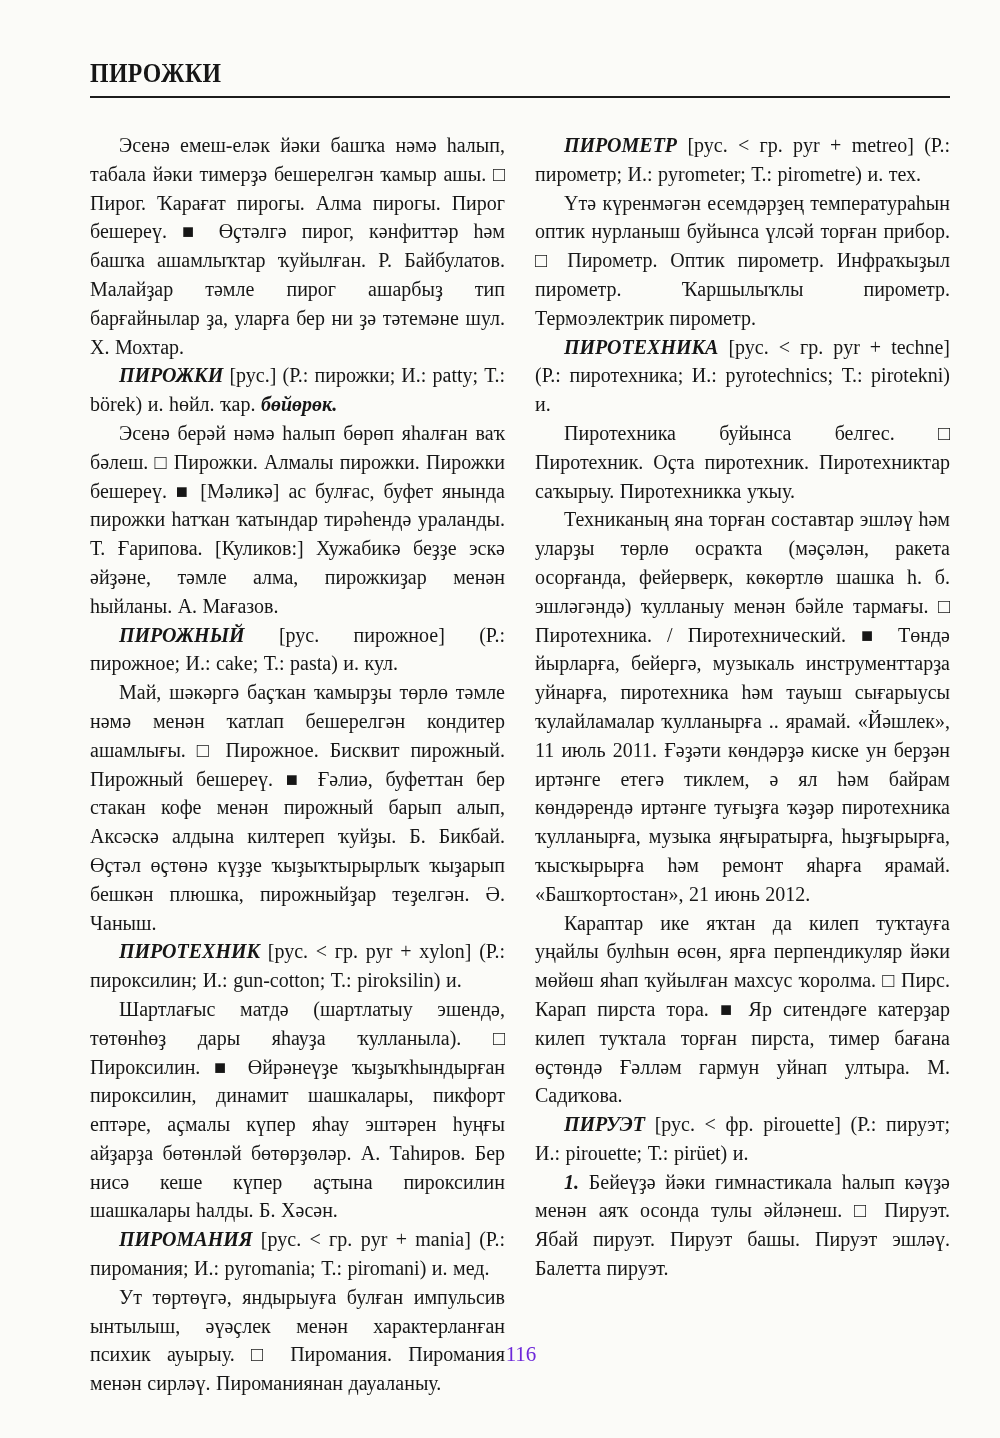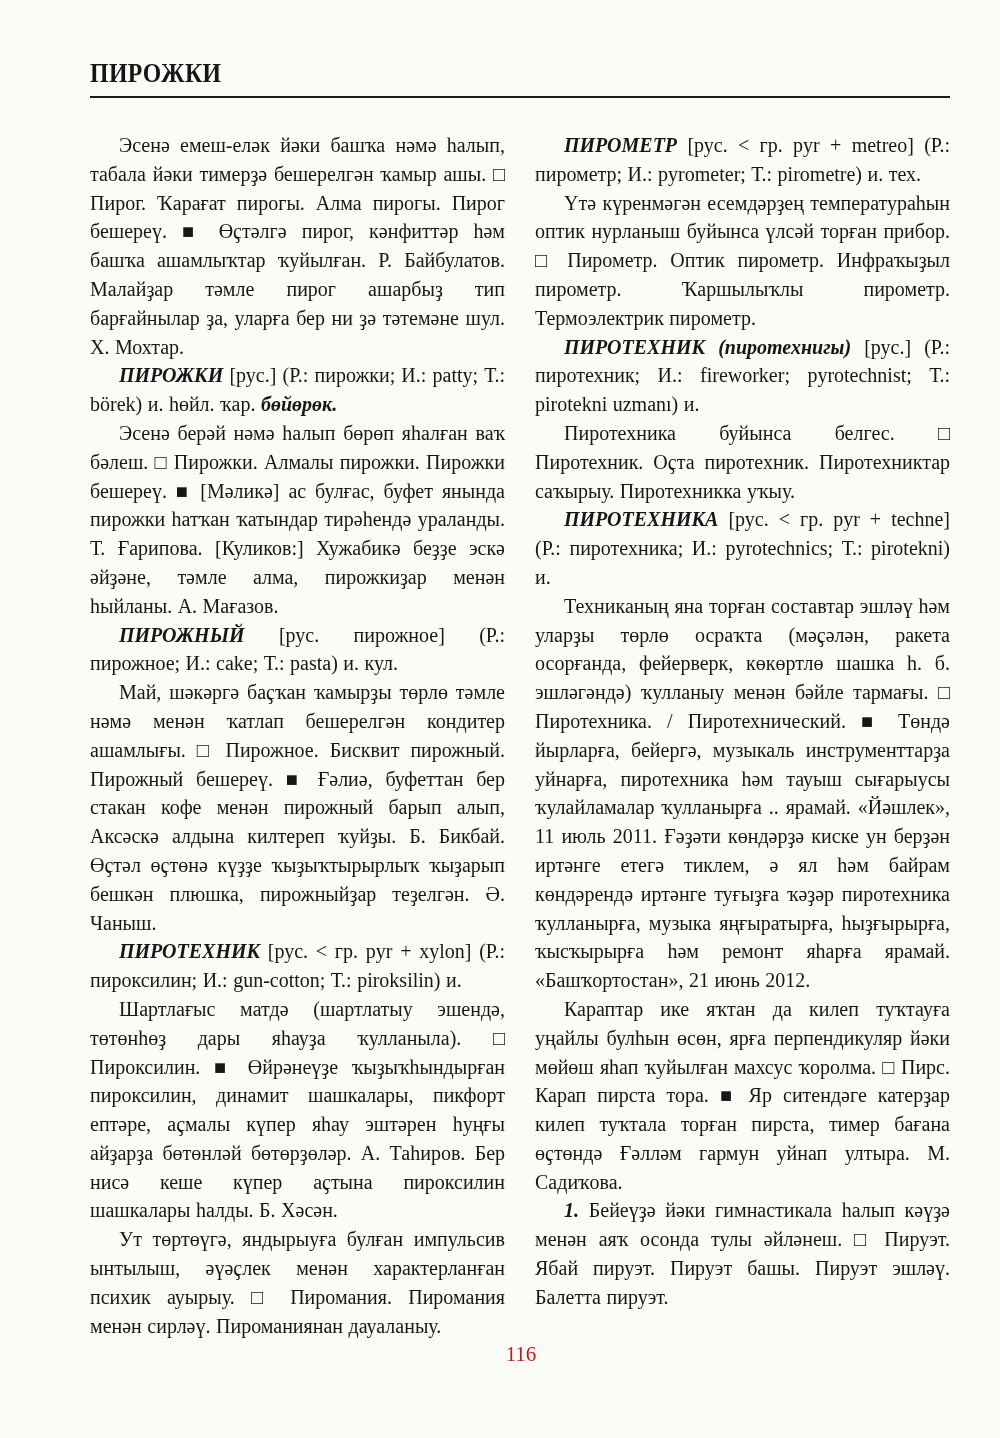--- a/index.html
+++ b/index.html
@@ -51,21 +51,21 @@
   .seg-normal{font-style:normal;font-weight:normal;}
   .seg-italic{}
   .seg-bold{font-weight:bold;font-style:italic;}
   .page-footer{
     position:absolute;
     top:1342px;
     left:78px;
     width:862px;
     text-align:center;
     font-size:21px;
-    color:#b91c1c;
+    color:#6d28d9;
   }
 </style>
 </head>
 <body>
 
 <div class="page">
 
   <div class="header-zone">
     <div class="running-head">ПИРОЖКИ</div>
     <div class="header-rule"></div>
@@ -73,29 +73,30 @@
 
   <div class="columns">
       <div class="column left">
         <p class="para"><span class="seg-normal">Эсенә емеш-еләк йәки башҡа нәмә һалып, табала йәки тимерҙә бешерелгән ҡамыр ашы. □ Пирог. </span><span class="seg-italic">Ҡарағат пирогы. Алма пирогы. Пирог бешереү.</span><span class="seg-normal"> ■ </span><span class="seg-italic">Өҫтәлгә пирог, кәнфиттәр һәм башҡа ашамлыҡтар ҡуйылған.</span><span class="seg-normal"> Р. Байбулатов. </span><span class="seg-italic">Малайҙар тәмле пирог ашарбыҙ тип барғайнылар ҙа, уларға бер ни ҙә тәтемәне шул.</span><span class="seg-normal"> Х. Мохтар.</span></p>
         <p class="para"><span class="seg-bold">ПИРОЖКИ</span><span class="seg-normal"> [рус.] (Р.: пирожки; И.: patty; Т.: börek) </span><span class="seg-italic">и. һөйл. ҡар.</span><span class="seg-normal"> </span><span class="seg-bold">бөйөрөк.</span></p>
         <p class="para"><span class="seg-normal">Эсенә берәй нәмә һалып бөрөп яһалған ваҡ бәлеш. □ Пирожки. </span><span class="seg-italic">Алмалы пирожки. Пирожки бешереү.</span><span class="seg-normal"> ■ </span><span class="seg-italic">[Мәликә] ас булғас, буфет янында пирожки һатҡан ҡатындар тирәһендә ураланды.</span><span class="seg-normal"> Т. Ғарипова. </span><span class="seg-italic">[Куликов:] Хужабикә беҙҙе эскә әйҙәне, тәмле алма, пирожкиҙар менән һыйланы.</span><span class="seg-normal"> А. Мағазов.</span></p>
         <p class="para"><span class="seg-bold">ПИРОЖНЫЙ</span><span class="seg-normal"> [рус. </span><span class="seg-italic">пирожное</span><span class="seg-normal">] (Р.: пирожное; И.: cake; Т.: pasta) </span><span class="seg-italic">и. кул.</span></p>
         <p class="para"><span class="seg-normal">Май, шәкәргә баҫҡан ҡамырҙы төрлө тәмле нәмә менән ҡатлап бешерелгән кондитер ашамлығы. □ Пирожное. </span><span class="seg-italic">Бисквит пирожный. Пирожный бешереү.</span><span class="seg-normal"> ■ </span><span class="seg-italic">Ғәлиә, буфеттан бер стакан кофе менән пирожный барып алып, Аксәскә алдына килтереп ҡуйҙы.</span><span class="seg-normal"> Б. Бикбай. </span><span class="seg-italic">Өҫтәл өҫтөнә күҙҙе ҡыҙыҡтырырлыҡ ҡыҙарып бешкән плюшка, пирожныйҙар теҙелгән.</span><span class="seg-normal"> Ә. Чаныш.</span></p>
         <p class="para"><span class="seg-bold">ПИРОТЕХНИК</span><span class="seg-normal"> [рус. &lt; гр. </span><span class="seg-italic">pyr</span><span class="seg-normal"> + </span><span class="seg-italic">xylon</span><span class="seg-normal">] (Р.: пироксилин; И.: gun-cotton; Т.: piroksilin) </span><span class="seg-italic">и.</span></p>
         <p class="para"><span class="seg-normal">Шартлағыс матдә </span><span class="seg-italic">(шартлатыу эшендә, төтөнһөҙ дары яһауҙа ҡулланыла)</span><span class="seg-normal">. □ Пироксилин. ■ </span><span class="seg-italic">Өйрәнеүҙе ҡыҙыҡһындырған пироксилин, динамит шашкалары, пикфорт ептәре, аҫмалы күпер яһау эштәрен һуңғы айҙарҙа бөтөнләй бөтөрҙөләр.</span><span class="seg-normal"> А. Таһиров. </span><span class="seg-italic">Бер нисә кеше күпер аҫтына пироксилин шашкалары һалды.</span><span class="seg-normal"> Б. Хәсән.</span></p>
+        <p class="para"><span class="seg-bold">ПИРОМАНИЯ</span><span class="seg-normal"> [рус. &lt; гр. </span><span class="seg-italic">pyr</span><span class="seg-normal"> + </span><span class="seg-italic">mania</span><span class="seg-normal">] (Р.: пиромания; И.: pyromania; Т.: piromani) </span><span class="seg-italic">и. мед.</span></p>
         <p class="para"><span class="seg-normal">Ут  төртөүгә, яндырыуға булған импульсив ынтылыш, әүәҫлек менән характерланған психик ауырыу. □ Пиромания. </span><span class="seg-italic">Пиромания менән сирләү. Пироманиянан дауаланыу.</span></p>
       </div>
       <div class="column right">
         <p class="para"><span class="seg-bold">ПИРОМЕТР</span><span class="seg-normal"> [рус. &lt; гр. </span><span class="seg-italic">pyr</span><span class="seg-normal"> + </span><span class="seg-italic">metreo</span><span class="seg-normal">] (Р.: пирометр; И.: pyrometer; Т.: pirometre) </span><span class="seg-italic">и. тех.</span></p>
         <p class="para"><span class="seg-normal">Үтә күренмәгән есемдәрҙең температураһын оптик нурланыш буйынса үлсәй торған прибор. □ Пирометр. </span><span class="seg-italic">Оптик пирометр. Инфраҡыҙыл пирометр. Ҡаршылыҡлы пирометр. Термоэлектрик пирометр.</span></p>
-        <p class="para"><span class="seg-bold">ПИРОТЕХНИК (пиротехнигы)</span><span class="seg-normal"> [рус.] (Р.: пиротехник; И.: fireworker; pyrotechnist; Т.: pirotekni uzmanı) </span><span class="seg-italic">и.</span></p>
+        <p class="para"><span class="seg-bold">ПИРОТЕХНИКА</span><span class="seg-normal"> [рус. &lt; гр. </span><span class="seg-italic">pyr</span><span class="seg-normal"> + </span><span class="seg-italic">techne</span><span class="seg-normal">] (Р.: пиротехника; И.: pyrotechnics; Т.: pirotekni) </span><span class="seg-italic">и.</span></p>
         <p class="para"><span class="seg-normal">Пиротехника буйынса белгес. □ Пиротехник. </span><span class="seg-italic">Оҫта пиротехник. Пиротехниктар саҡырыу. Пиротехникка уҡыу.</span></p>
-        <p class="para"><span class="seg-bold">ПИРОТЕХНИКА</span><span class="seg-normal"> [рус. &lt; гр. </span><span class="seg-italic">pyr</span><span class="seg-normal"> + </span><span class="seg-italic">techne</span><span class="seg-normal">] (Р.: пиротехника; И.: pyrotechnics; Т.: pirotekni) </span><span class="seg-italic">и.</span></p>
         <p class="para"><span class="seg-normal">Техниканың яна торған составтар эшләү һәм уларҙы төрлө осраҡта </span><span class="seg-italic">(мәҫәлән, ракета осорғанда, фейерверк, көкөртлө шашка һ. б. эшләгәндә)</span><span class="seg-normal"> ҡулланыу менән бәйле тармағы. □ Пиротехника. / Пиротехнический. ■ </span><span class="seg-italic">Төндә йырларға, бейергә, музыкаль инструменттарҙа уйнарға, пиротехника һәм тауыш сығарыусы ҡулайламалар ҡулланырға .. ярамай.</span><span class="seg-normal"> «Йәшлек», 11 июль 2011. </span><span class="seg-italic">Ғәҙәти көндәрҙә киске ун берҙән иртәнге етегә тиклем, ә ял һәм байрам көндәрендә иртәнге туғыҙға ҡәҙәр пиротехника ҡулланырға, музыка яңғыратырға, һыҙғырырға, ҡысҡырырға һәм ремонт яһарға ярамай.</span><span class="seg-normal"> «Башҡортостан», 21 июнь 2012.</span></p>
         <p class="para"><span class="seg-normal">Караптар ике яҡтан да килеп туҡтауға уңайлы булһын өсөн, ярға перпендикуляр йәки мөйөш яһап ҡуйылған махсус ҡоролма. □ Пирс. </span><span class="seg-italic">Карап пирста тора.</span><span class="seg-normal"> ■ </span><span class="seg-italic">Яр ситендәге катерҙар килеп туҡтала торған пирста, тимер бағана өҫтөндә Ғәлләм гармун уйнап ултыра.</span><span class="seg-normal"> М. Садиҡова.</span></p>
+        <p class="para"><span class="seg-bold">ПИРУЭТ</span><span class="seg-normal"> [рус. &lt; фр. </span><span class="seg-italic">pirouette</span><span class="seg-normal">] (Р.: пируэт; И.: pirouette; Т.: pirüet) </span><span class="seg-italic">и.</span></p>
         <p class="para"><span class="seg-bold">1.</span><span class="seg-normal">  Бейеүҙә йәки гимнастикала һалып кәүҙә менән аяҡ осонда тулы әйләнеш. □ Пируэт. </span><span class="seg-italic">Ябай пируэт. Пируэт башы. Пируэт эшләү. Балетта пируэт.</span></p>
       </div>
     </div>
 
   <div class="page-footer">116</div>
 
 </div>
 
 </body></html>

